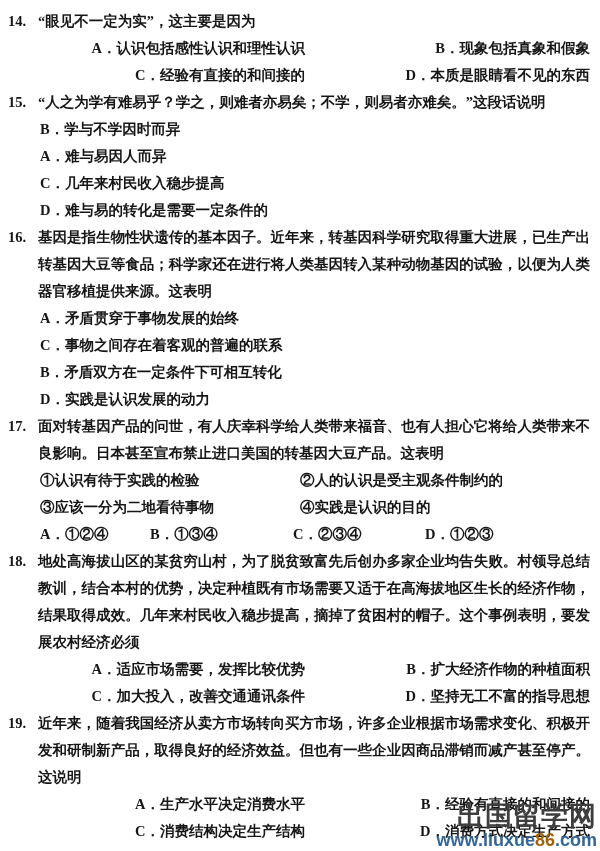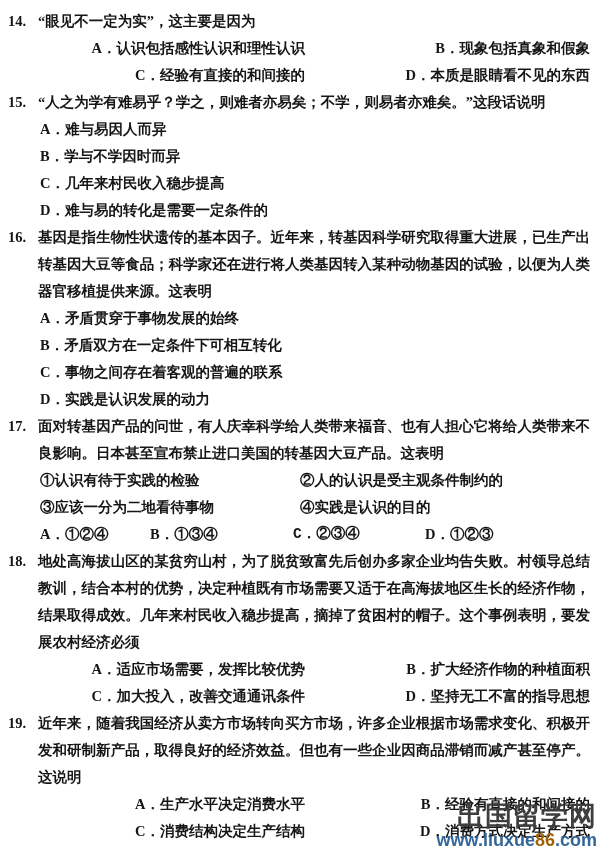--- a/index.html
+++ b/index.html
@@ -24,21 +24,21 @@
   }
   .qnum { display:inline-block; width:30px; text-indent:0; }
   .opts { padding-left:32px; }
   .grid2 { display:grid; grid-template-columns:265px auto;text-align:right; }
   .grid2sub { display:grid; grid-template-columns:260px auto; }
   .opt { margin:0; font-size:14.5px; line-height:27px; white-space:nowrap; }
   .opts-v .opt { white-space:normal; }
   .ansrow { display:flex; padding-left:32px; }
   .ansrow .opt:nth-child(1){ width:110px; }
   .ansrow .opt:nth-child(2){ width:143px; }
-  .ansrow .opt:nth-child(3){ width:132px;font-family:Liberation Mono, monospace; }
+  .ansrow .opt:nth-child(3){ width:132px; }
   .watermark {
     position:absolute;
     right:3px; bottom:2px;
     text-align:right;
     line-height:1.02;
     background:transparent;
   }
   .wm-name {
     font-size:27px;
     color:#3e3e3e;
@@ -61,33 +61,33 @@
       <p class="opt"><span>A．</span><span>认识包括感性认识和理性认识</span></p>
       <p class="opt"><span>B．</span><span>现象包括真象和假象</span></p>
       <p class="opt"><span>C．</span><span>经验有直接的和间接的</span></p>
       <p class="opt"><span>D．</span><span>本质是眼睛看不见的东西</span></p>
     </div>
   </section>
 
   <section class="question">
     <p class="stem"><span class="qnum">15.</span><span>“人之为学有难易乎？学之，则难者亦易矣；不学，则易者亦难矣。”这段话说明</span></p>
     <div class="opts opts-v">
+      <p class="opt"><span>B．</span><span>学与不学因时而异</span></p>
       <p class="opt"><span>A．</span><span>难与易因人而异</span></p>
-      <p class="opt"><span>B．</span><span>学与不学因时而异</span></p>
       <p class="opt"><span>C．</span><span>几年来村民收入稳步提高</span></p>
       <p class="opt"><span>D．</span><span>难与易的转化是需要一定条件的</span></p>
     </div>
   </section>
 
   <section class="question">
     <p class="stem"><span class="qnum">16.</span><span>基因是指生物性状遗传的基本因子。近年来，转基因科学研究取得重大进展，已生产出转基因大豆等食品；科学家还在进行将人类基因转入某种动物基因的试验，以便为人类器官移植提供来源。这表明</span></p>
     <div class="opts opts-v">
       <p class="opt"><span>A．</span><span>矛盾贯穿于事物发展的始终</span></p>
+      <p class="opt"><span>C．</span><span>事物之间存在着客观的普遍的联系</span></p>
       <p class="opt"><span>B．</span><span>矛盾双方在一定条件下可相互转化</span></p>
-      <p class="opt"><span>C．</span><span>事物之间存在着客观的普遍的联系</span></p>
       <p class="opt"><span>D．</span><span>实践是认识发展的动力</span></p>
     </div>
   </section>
 
   <section class="question">
     <p class="stem"><span class="qnum">17.</span><span>面对转基因产品的问世，有人庆幸科学给人类带来福音、也有人担心它将给人类带来不良影响。日本甚至宣布禁止进口美国的转基因大豆产品。这表明</span></p>
     <div class="opts grid2sub">
       <p class="opt">①认识有待于实践的检验</p>
       <p class="opt">②人的认识是受主观条件制约的</p>
       <p class="opt">③应该一分为二地看待事物</p>

